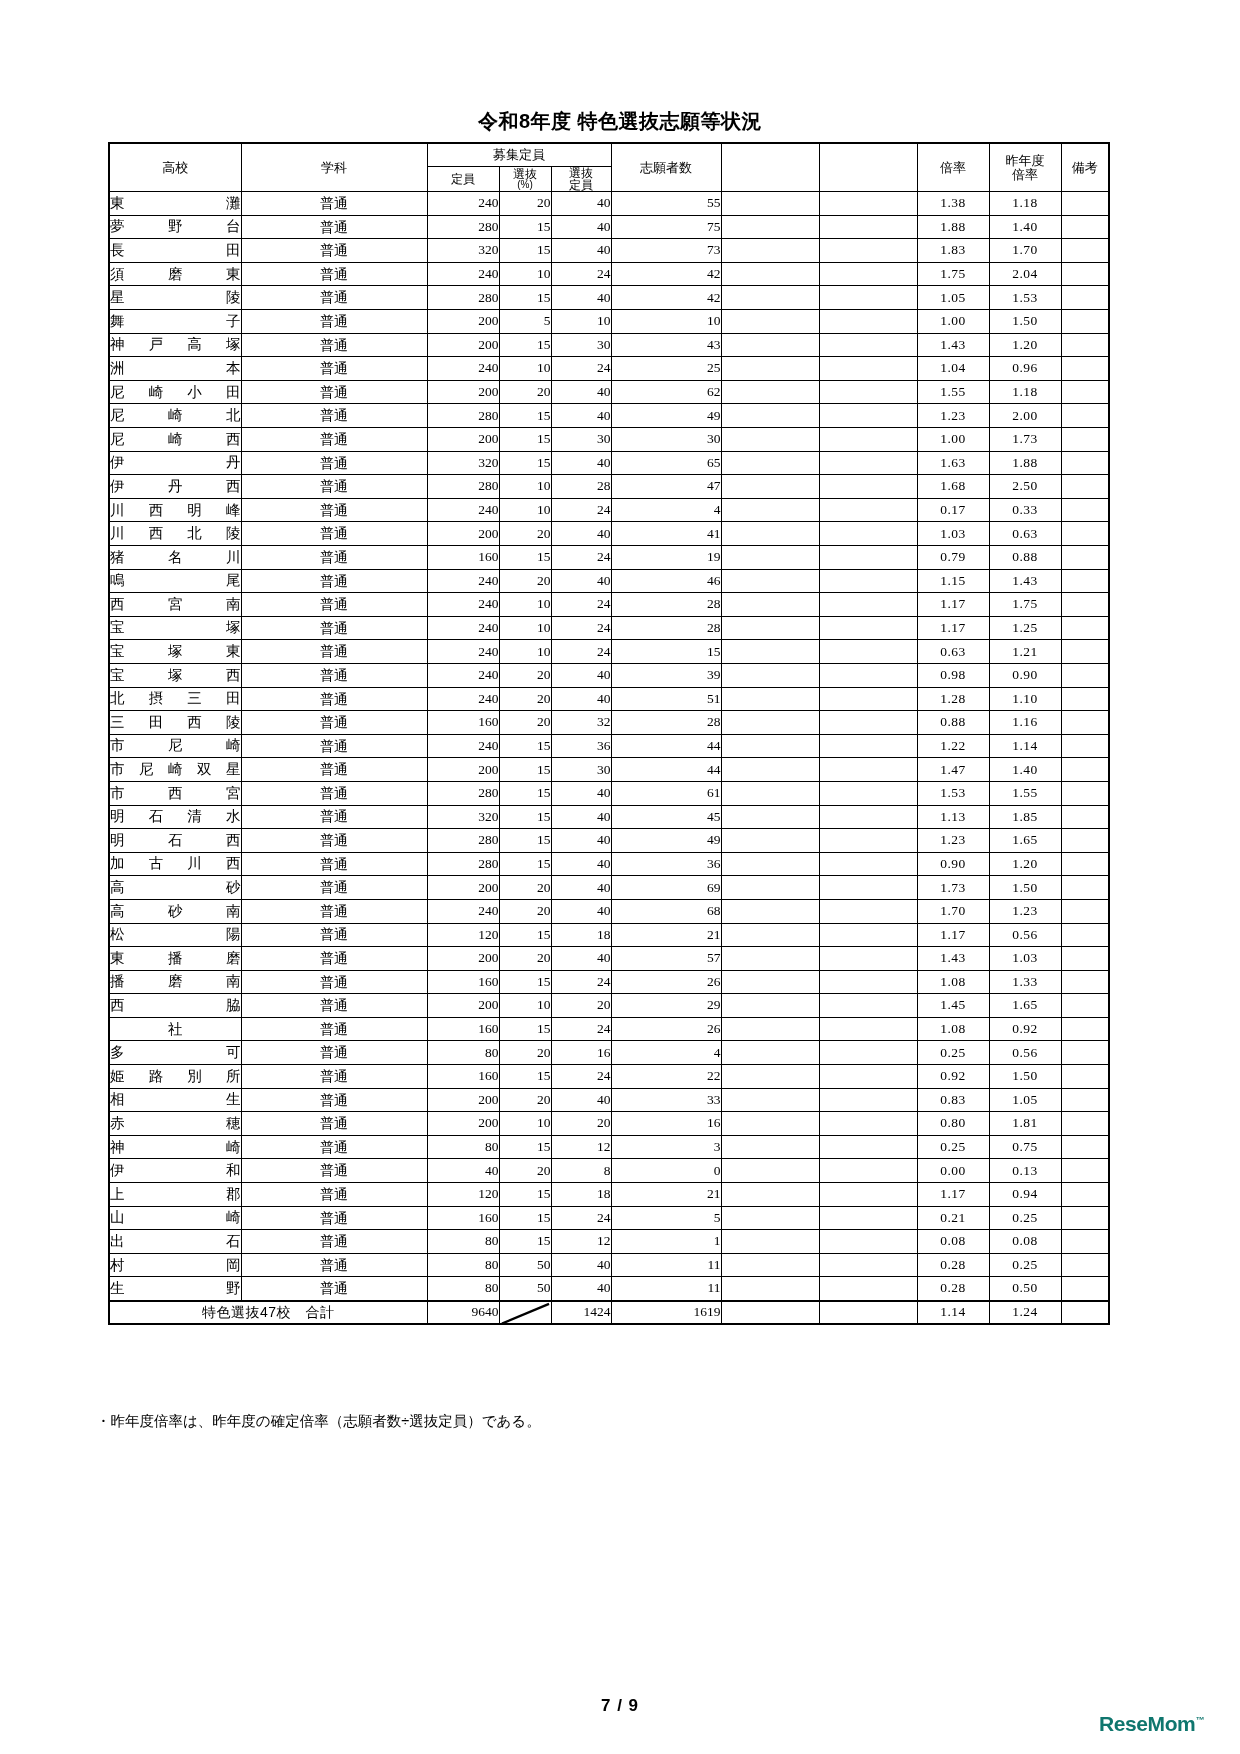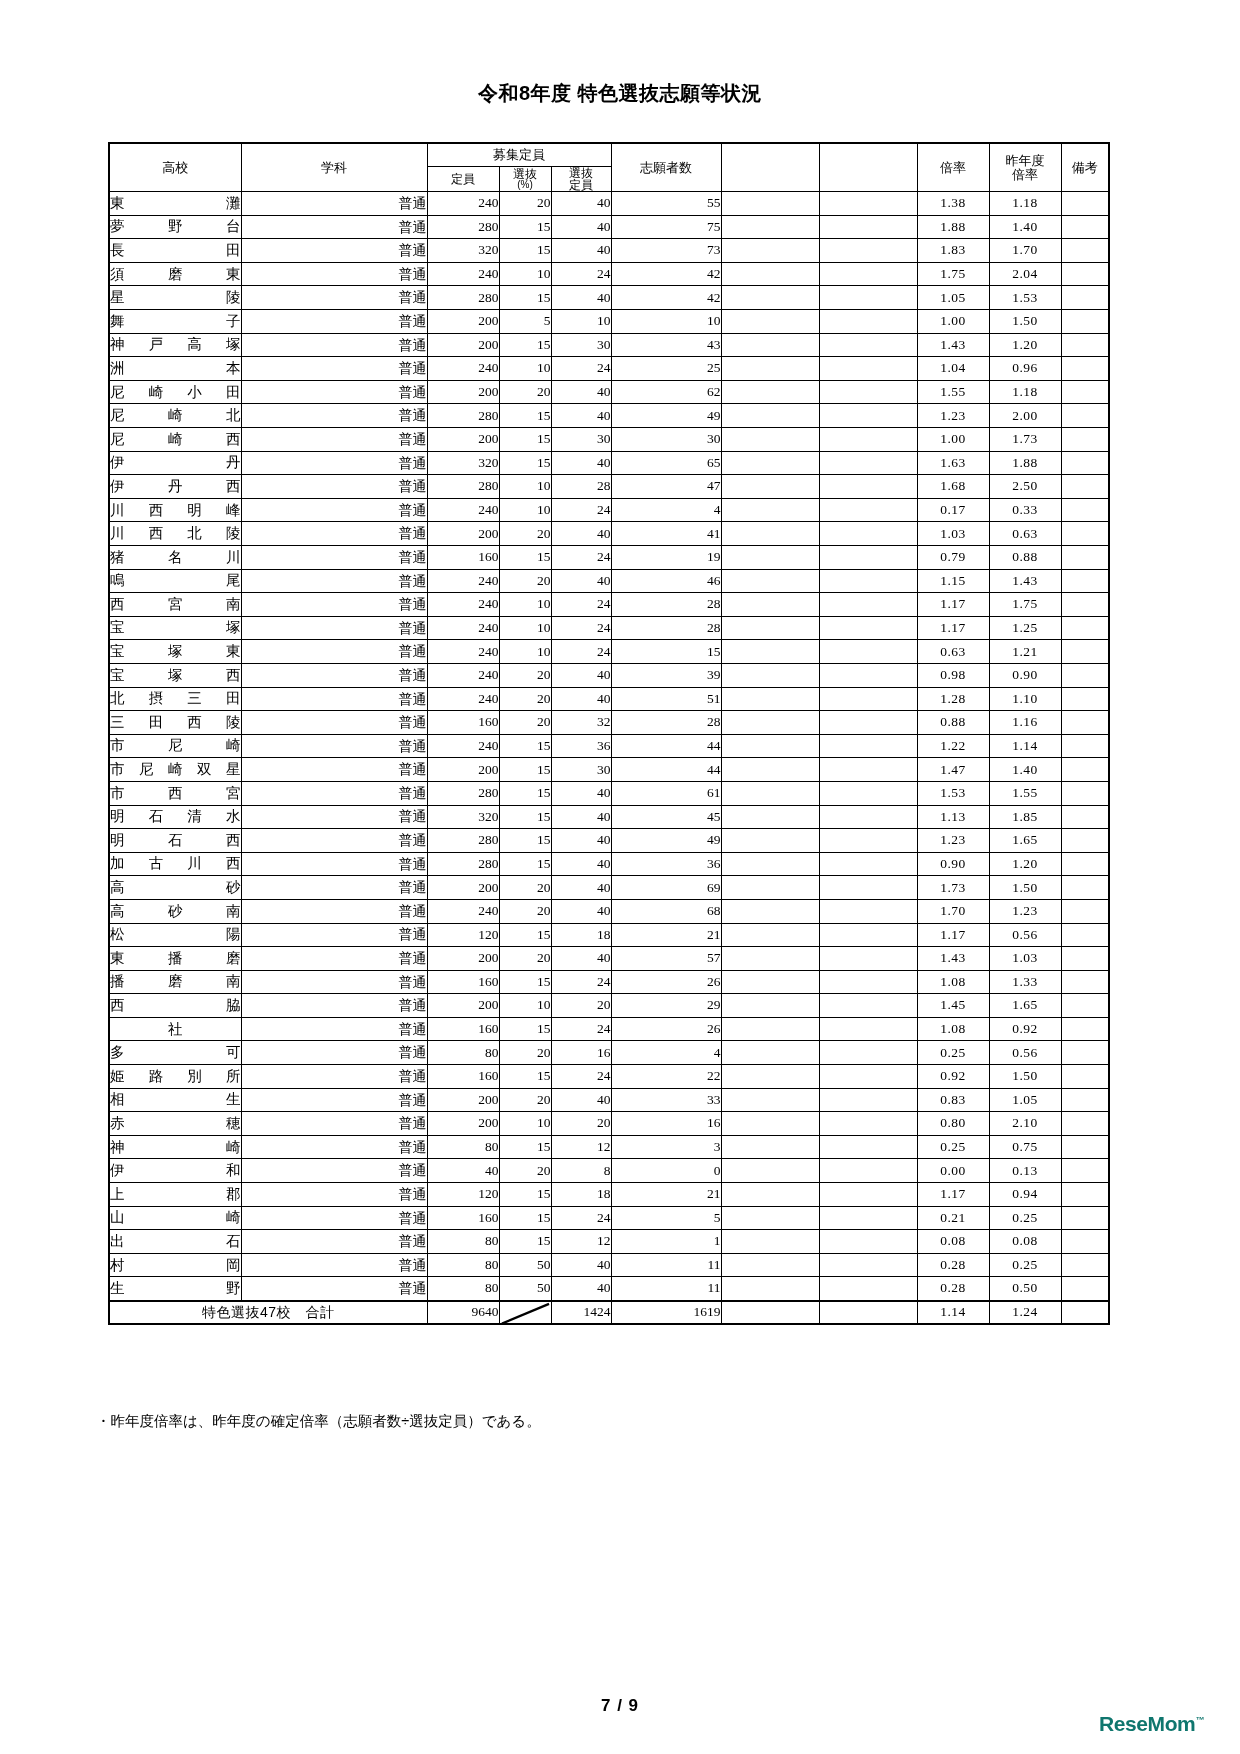--- a/index.html
+++ b/index.html
@@ -20,21 +20,21 @@
   .page {
     position: relative;
     width: 1240px;
     height: 1754px;
     box-sizing: border-box;
   }
 
   
   .doc-title {
     position: absolute;
-    top: 80px;
+    top: 108px;
     left: 0;
     width: 1240px;
     text-align: center;
     font-family: "Liberation Sans", "DejaVu Sans", sans-serif;
     font-size: 20px;
     font-weight: bold;
     letter-spacing: 0.5px;
     color: #000;
   }
 
@@ -108,21 +108,21 @@
     text-align-last: justify;
     padding: 0 6px;
     font-size: 14.5px;
     font-family: Liberation Serif, serif;
   }
   td.school.single {
     text-align: center;
     text-align-last: center;
   }
   td.dept {
-    text-align: right;
+    text-align: center;
     font-size: 14px;
     font-family: "Liberation Sans", "DejaVu Sans", sans-serif;
   }
   td.num {
     text-align: right;
     padding-right: 5px;
     font-size: 13.5px;
     font-family: "Liberation Serif", "DejaVu Serif", serif;
   }
   td.rate {
@@ -751,21 +751,21 @@
           <tr>
             <td class="school">赤　　　穂</td>
             <td class="dept">普通</td>
             <td class="num">200</td>
             <td class="num">10</td>
             <td class="num">20</td>
             <td class="num">16</td>
             <td class="blank"></td>
             <td class="blank"></td>
             <td class="rate">0.80</td>
-            <td class="rate">2.10</td>
+            <td class="rate">1.81</td>
             <td class="blank"></td>
           </tr>
           <tr>
             <td class="school">神　　　崎</td>
             <td class="dept">普通</td>
             <td class="num">80</td>
             <td class="num">15</td>
             <td class="num">12</td>
             <td class="num">3</td>
             <td class="blank"></td>

